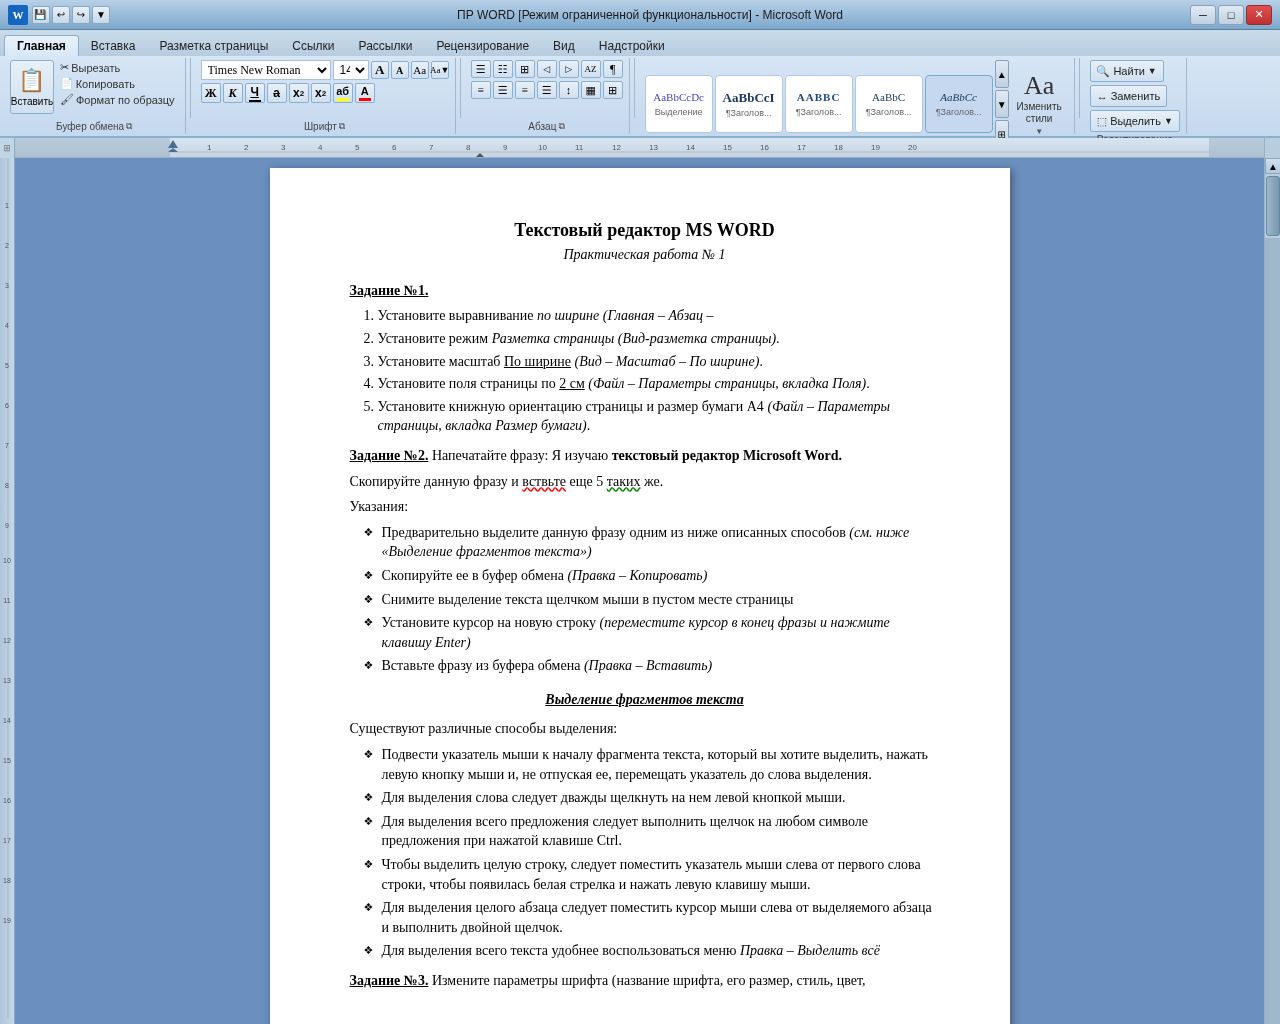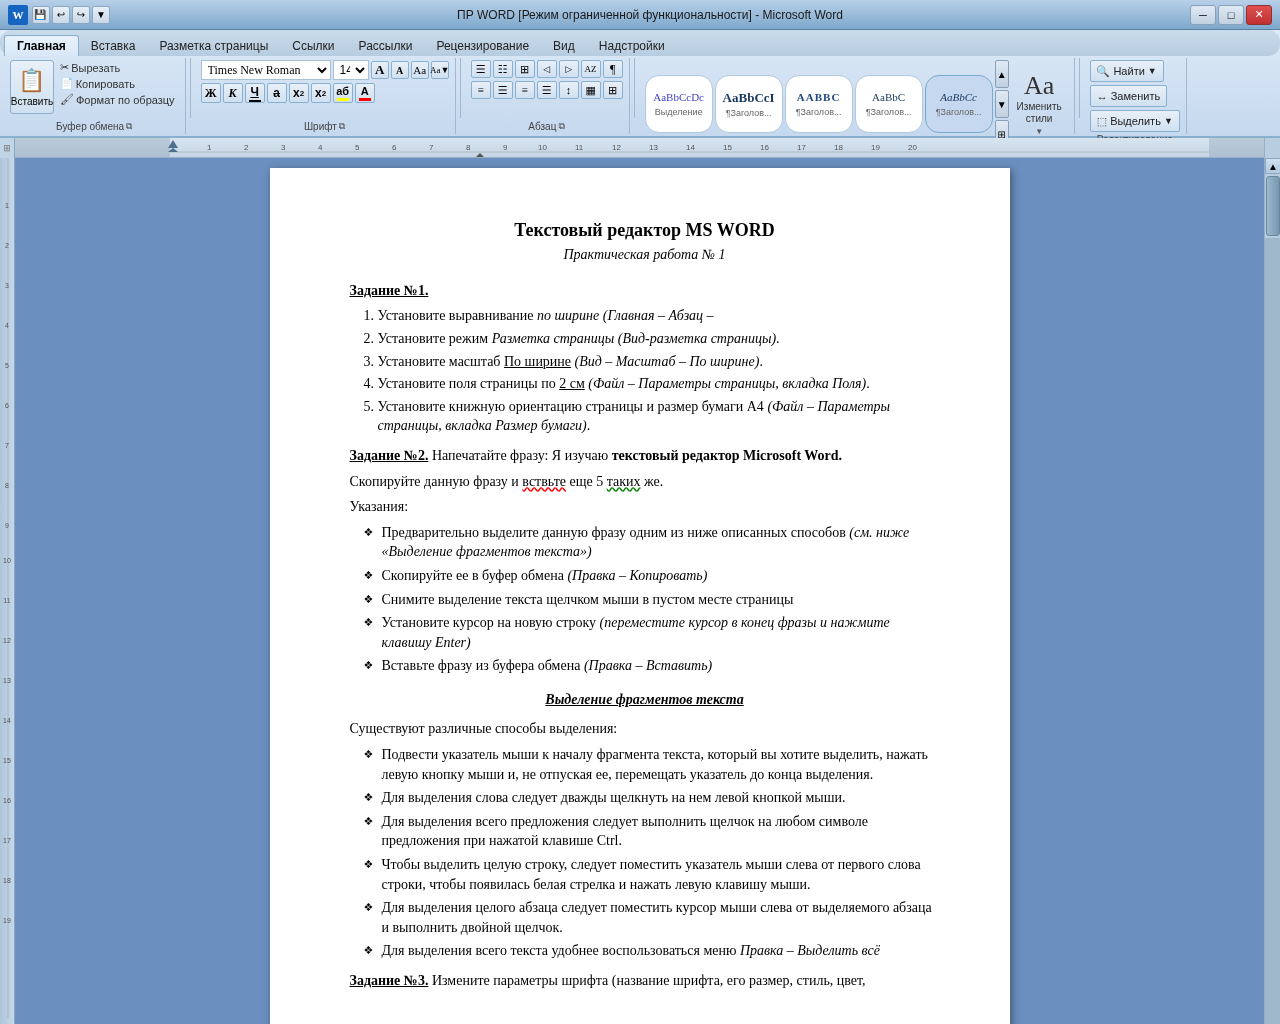--- a/index.html
+++ b/index.html
@@ -21,21 +21,21 @@
     .qa-btn { width: 18px; height: 18px; background: linear-gradient(to bottom, #e8f0f8, #c8d8e8); border: 1px solid #8aa8c0; border-radius: 2px; display: flex; align-items: center; justify-content: center; font-size: 10px; cursor: pointer; }
     #titlebar-title { font-size: 12px; color: #1a1a1a; font-family: Arial, sans-serif; }
     #titlebar-controls { display: flex; gap: 2px; }
     .ctrl-btn { width: 26px; height: 20px; display: flex; align-items: center; justify-content: center; font-size: 11px; cursor: pointer; border-radius: 3px; }
     .ctrl-min { background: linear-gradient(to bottom, #e0eaf5, #c0d0e0); border: 1px solid #8aa0b8; }
     .ctrl-max { background: linear-gradient(to bottom, #e0eaf5, #c0d0e0); border: 1px solid #8aa0b8; }
     .ctrl-close { background: linear-gradient(to bottom, #e05050, #c03030); border: 1px solid #903030; color: white; }
 
     
     #ribbon { background: linear-gradient(to bottom, #ddeaf7 0%, #c5d8ee 100%); border-bottom: 2px solid #8ab0d0; }
-    #ribbon-tabs { display: flex; align-items: flex-end; height: 26px; padding: 0 4px; background: linear-gradient(to bottom, #c8dcea, #b8cce0); border-radius: 12px; }
+    #ribbon-tabs { display: flex; align-items: flex-end; height: 26px; padding: 0 4px; background: linear-gradient(to bottom, #c8dcea, #b8cce0); }
     .ribbon-tab { font-family: Arial, sans-serif; font-size: 12px; padding: 3px 12px; cursor: pointer; border-radius: 3px 3px 0 0; color: #222; }
     .ribbon-tab.active { background: linear-gradient(to bottom, #e8f2fc, #d8e8f8); border: 1px solid #8ab0d0; border-bottom: none; color: #000; font-weight: bold; }
 
     #ribbon-content { display: flex; align-items: stretch; padding: 2px 4px; height: 80px; gap: 2px; }
     .ribbon-group { display: flex; flex-direction: column; align-items: center; border-right: 1px solid #a0b8d0; padding: 2px 6px; min-width: fit-content; }
     .ribbon-group-content { display: flex; align-items: flex-start; gap: 2px; flex: 1; }
     .ribbon-group-label { font-family: Arial, sans-serif; font-size: 10px; color: #444; margin-top: auto; padding-top: 2px; }
 
     
     .paste-big-btn { background: linear-gradient(to bottom, #e8f0f8, #d0e0f0); border: 1px solid #8ab0d0; border-radius: 3px; width: 44px; height: 54px; display: flex; flex-direction: column; align-items: center; justify-content: center; cursor: pointer; font-family: Arial, sans-serif; font-size: 10px; gap: 2px; }
@@ -98,21 +98,21 @@
     .format-btn sub { font-size: 8px; }
 
     
     .rg-row { display: flex; align-items: center; gap: 2px; }
 
     
     .style-cell { 
       display: flex; flex-direction: column; align-items: center; 
       width: 68px; height: 58px; 
       background: white; border: 1px solid #b0c8e0; 
-      border-radius: 14px; cursor: pointer; 
+      border-radius: 4px; cursor: pointer; 
       justify-content: center; padding: 2px 3px;
       overflow: hidden;
     }
     .style-cell-text { font-size: 13px; color: #333; line-height: 1.2; text-align: center; }
     .style-cell-label { font-family: Arial, sans-serif; font-size: 9px; color: #666; text-align: center; margin-top: 2px; }
     .styles-scroll-btn { width: 14px; height: 28px; background: linear-gradient(to bottom, #e0eaf5, #c0d0e0); border: 1px solid #8aa0b8; cursor: pointer; display: flex; align-items: center; justify-content: center; font-size: 10px; border-radius: 2px; }
 
     
     #left-ruler { display: flex; flex-direction: column; }
 
@@ -468,21 +468,21 @@
           <li>Скопируйте ее в буфер обмена <em>(Правка – Копировать)</em></li>
           <li>Снимите выделение текста щелчком мыши в пустом месте страницы</li>
           <li>Установите курсор на новую строку <em>(переместите курсор в конец фразы и нажмите клавишу Enter)</em></li>
           <li>Вставьте фразу из буфера обмена <em>(Правка – Вставить)</em></li>
         </ul>
 
         <p class="section-heading">Выделение фрагментов текста</p>
 
         <p class="doc-para">Существуют различные способы выделения:</p>
         <ul class="doc-list-bullet">
-          <li>Подвести указатель мыши к началу фрагмента текста, который вы хотите выделить, нажать левую кнопку мыши и, не отпуская ее, перемещать указатель до конца выделения.</li>
+          <li>Подвести указатель мыши к началу фрагмента текста, который вы хотите выделить, нажать левую кнопку мыши и, не отпуская ее, перемещать указатель до слова выделения.</li>
           <li>Для выделения слова следует дважды щелкнуть на нем левой кнопкой мыши.</li>
           <li>Для выделения всего предложения следует выполнить щелчок на любом символе предложения при нажатой клавише Ctrl.</li>
           <li>Чтобы выделить целую строку, следует поместить указатель мыши слева от первого слова строки, чтобы появилась белая стрелка и нажать левую клавишу мыши.</li>
           <li>Для выделения целого абзаца следует поместить курсор мыши слева от выделяемого абзаца и выполнить двойной щелчок.</li>
           <li>Для выделения всего текста удобнее воспользоваться меню <em>Правка – Выделить всё</em></li>
         </ul>
 
         <p class="doc-para"><strong><u>Задание №3.</u></strong> Измените параметры шрифта (название шрифта, его размер, стиль, цвет,</p>
 
       </div>

